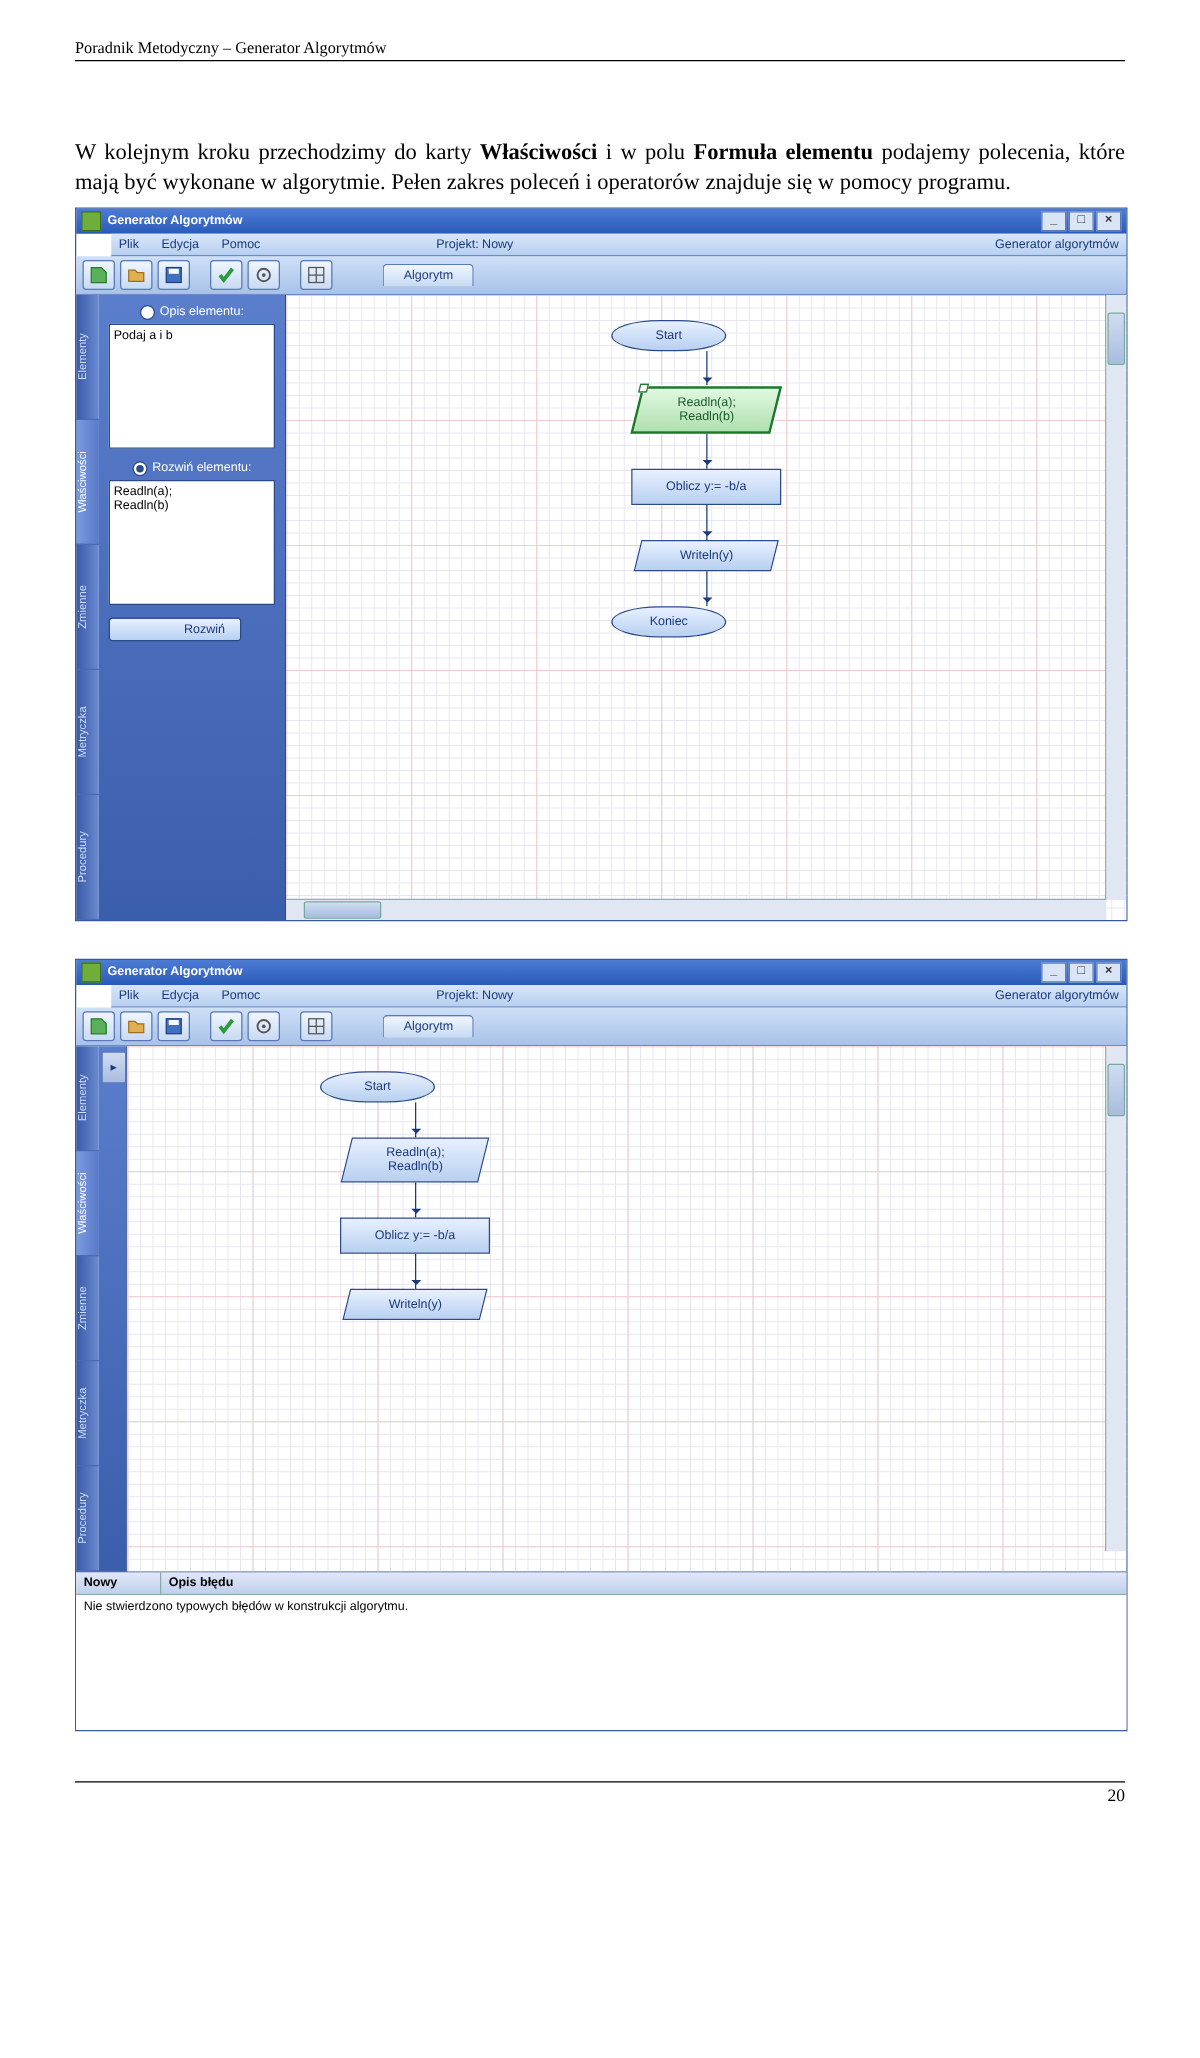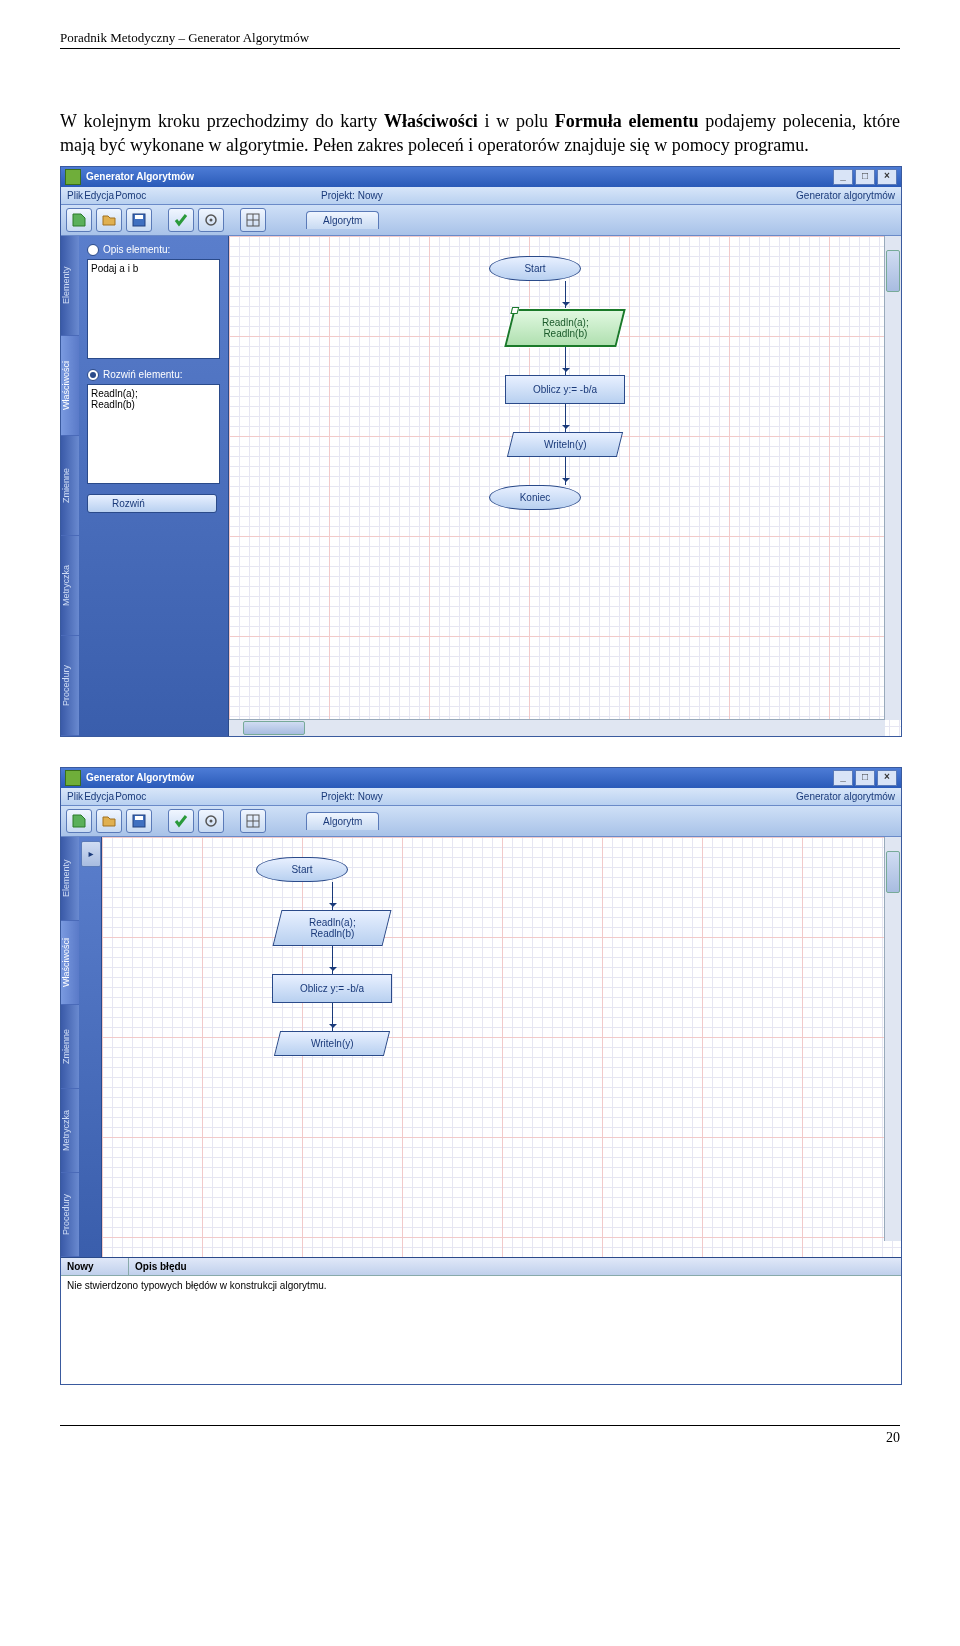--- a/index.html
+++ b/index.html
@@ -61,24 +61,25 @@
     border: 1px solid #5a7ab8;
     color: #333;
     text-align: center;
     line-height: 12px;
     font-size: 10px;
   }
   .menubar {
     background: linear-gradient(#d8e6f9, #b8d0f0);
     padding: 3px 6px;
     display: flex;
-    gap: 1px;
+    gap: 18px;
     color: #1a3a7a;
     border-bottom: 1px solid #6a8ac8;
     position: relative;
+    margin-left: 28px;
   }
   .menubar .project {
     position: absolute;
     left: 260px;
     color: #1a3a7a;
   }
   .menubar .brand {
     margin-left: auto;
     color: #1a3a7a;
   }
@@ -136,44 +137,45 @@
     box-sizing: border-box;
     color: #fff;
     border-right: 1px solid #2a4a8a;
   }
   .side-label {
     font-size: 10px;
     margin-bottom: 3px;
     display: flex;
     align-items: center;
     gap: 4px;
+    justify-content: center;
   }
   .radio { width: 10px; height: 10px; border-radius: 50%; background:#fff; border:1px solid #2a4a8a; position:relative; display:inline-block; }
   .radio.on::after { content:""; position:absolute; inset:2px; background:#2a4a8a; border-radius:50%; }
   .textarea {
     width: 100%;
     height: 100px;
     background: #fff;
     border: 1px solid #2a4a8a;
     color: #000;
     font-size: 10px;
     padding: 3px;
     box-sizing: border-box;
     margin-bottom: 10px;
     white-space: pre-line;
   }
   .side-btn {
     background: linear-gradient(#e8f0ff, #b8d0f0);
     border: 1px solid #2a4a8a;
     border-radius: 3px;
     color: #1a3a7a;
-    padding: 3px 24px;
+    padding: 3px 12px;
     font-size: 10px;
     width: 80px;
-    text-align: left;
+    text-align: right;
     margin-top: 8px;
   }
   .canvas {
     flex: 1;
     position: relative;
     background: #fff;
     background-image:
       linear-gradient(#f2caca 1px, transparent 1px),
       linear-gradient(90deg, #f2caca 1px, transparent 1px),
       linear-gradient(#e6e6f2 1px, transparent 1px),

